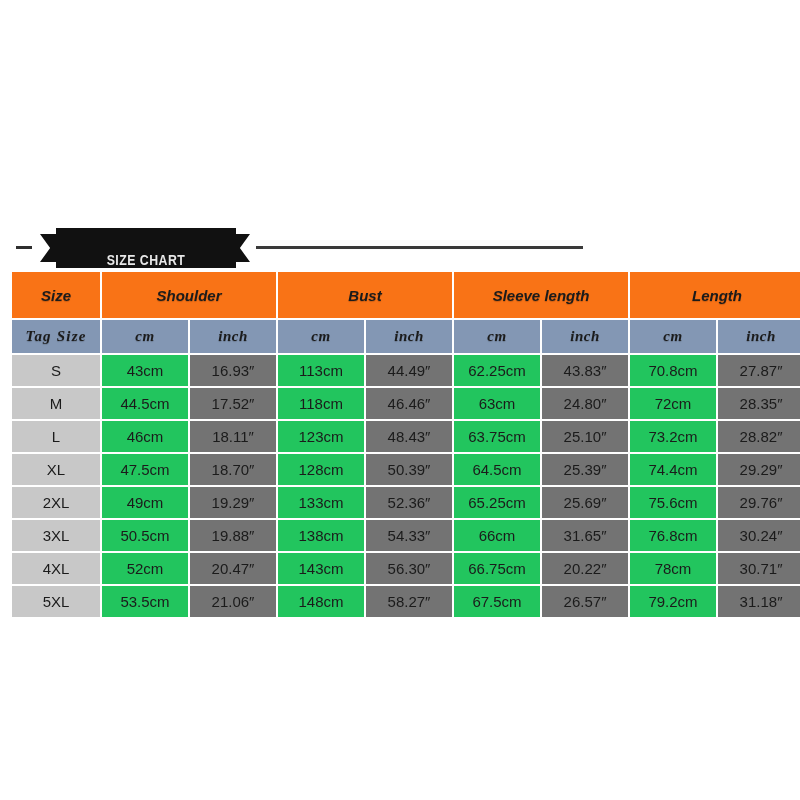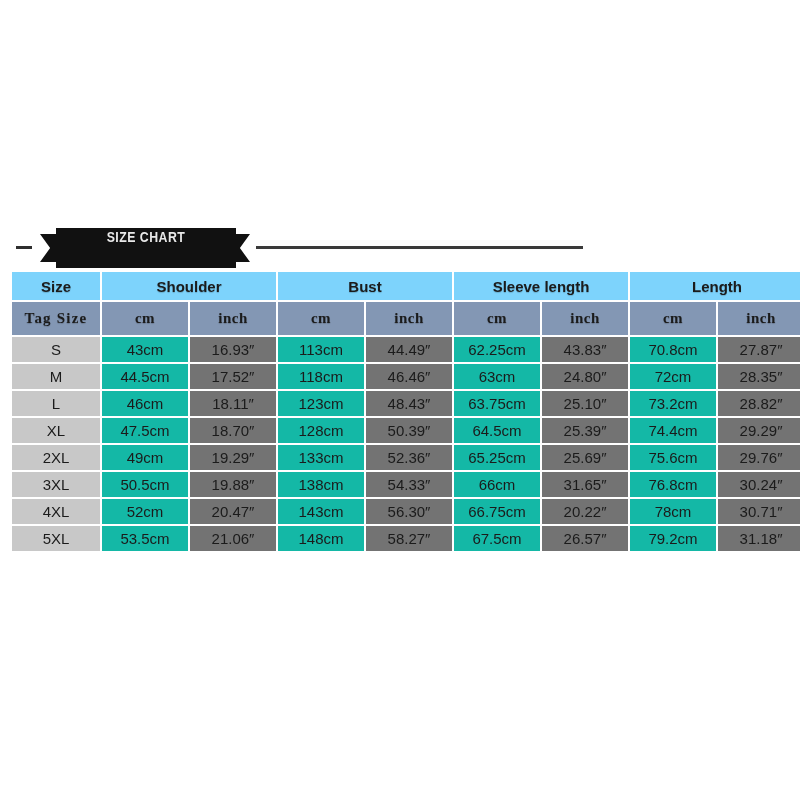--- a/index.html
+++ b/index.html
@@ -55,21 +55,21 @@
     clip-path: polygon(0 0, 100% 0, 54% 50%, 100% 100%, 0 100%);
   }
   #ribbon-body {
     position: absolute;
     left: 56px;
     top: 0px;
     width: 180px;
     height: 40px;
     background: #111111;
     display: flex;
-    align-items: flex-start;
+    align-items: flex-end;
     justify-content: center;
   }
   #ribbon-title {
     color: #e8e8e8;
     font-family: "Liberation Sans Narrow", "Liberation Sans", sans-serif;
     font-size: 15px;
     font-weight: 700;
     letter-spacing: 0.6px;
     transform: scaleX(0.82);
   }
@@ -87,50 +87,52 @@
   #size-chart-table td {
     padding: 0;
     margin: 0;
     text-align: center;
     vertical-align: middle;
     font-size: 15px;
     color: #1b1b1b;
   }
 
   .hdr-group {
-    background: #7dd3fc;
+    background: #f97316;
     color: #ffffff;
     font-size: 16px;
     font-weight: 700;
-    height: 28px;
+    height: 46px;
     text-shadow: 0 1px 1px rgba(0,0,0,0.18);
+    font-style: italic;
   }
   .hdr-unit {
     background: #8397b4;
     color: #ffffff;
     font-size: 12.5px;
     font-weight: 700;
     height: 33px;
     font-family: "Liberation Serif", serif;
     letter-spacing: 0.5px;
     text-shadow: 0 1px 1px rgba(0,0,0,0.18);
+    font-style: italic;
   }
   .hdr-unit.tagsize {
     font-size: 11px;
     letter-spacing: 1.2px;
   }
 
   .cell-tag {
     background: #c8c8c8;
     height: 25px;
     font-size: 15px;
   }
   .cell-cm {
-    background: #14b8a6;
-    height: 25px;
+    background: #22c55e;
+    height: 31px;
     font-size: 15px;
   }
   .cell-inch {
     background: #737373;
     height: 25px;
     font-size: 15px;
   }
 </style>
 </head>
 <body>

